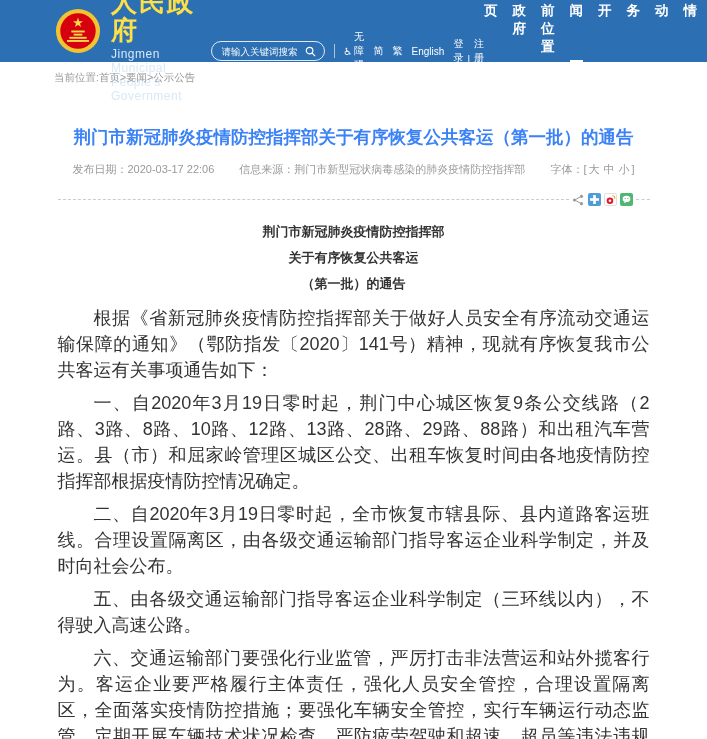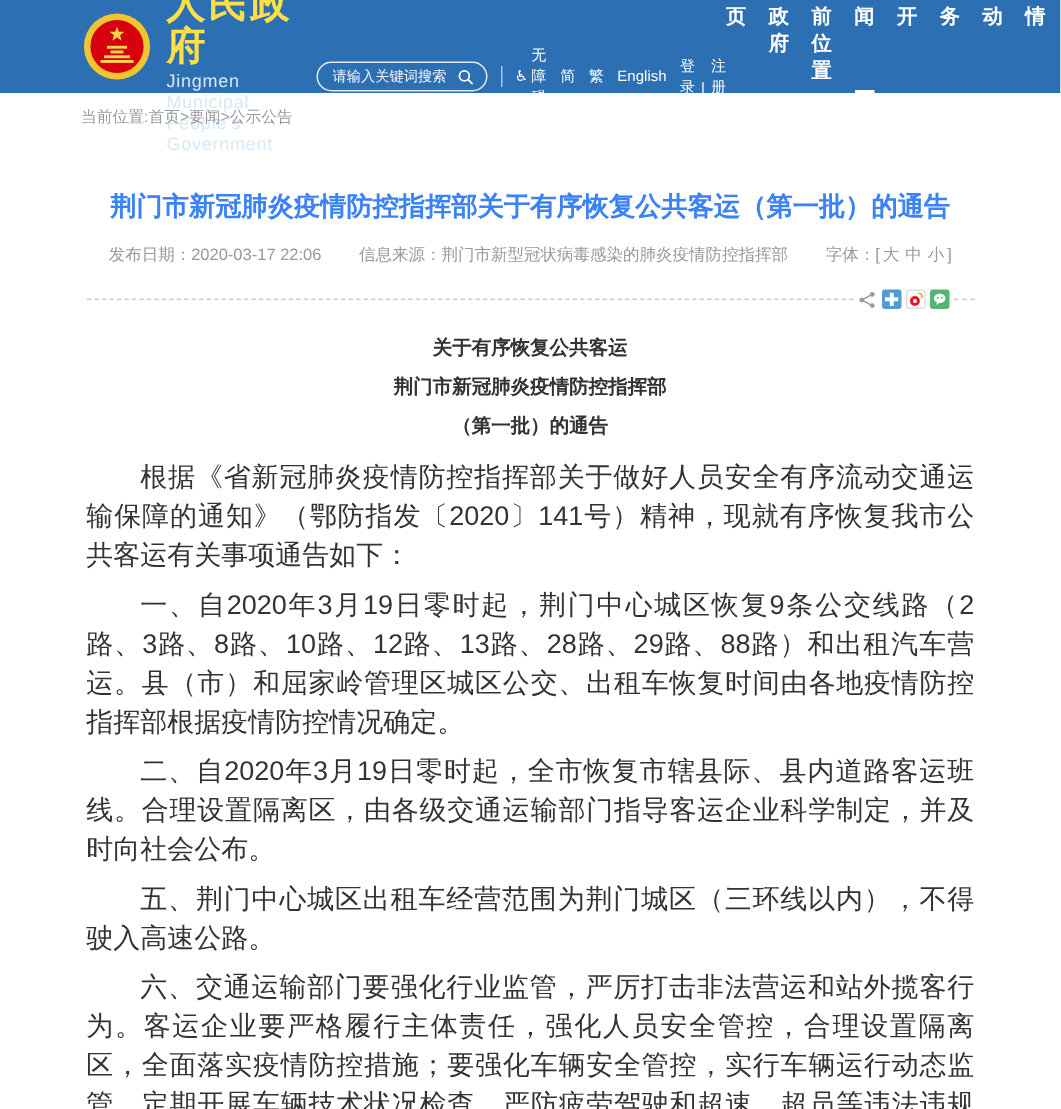--- a/index.html
+++ b/index.html
@@ -175,28 +175,28 @@
             <path d="M4 8.2 L3.4 10.2 L6 8.6 Z" fill="#fff"></path>
             <circle cx="4.6" cy="5" r="0.7" fill="#50B674"></circle>
             <circle cx="7.4" cy="5" r="0.7" fill="#50B674"></circle>
           </svg>
         </span>
       </span>
       <span class="dash short"></span>
     </div>
 
     <div class="doc-heading">
+      <div>荆门市新冠肺炎疫情防控指挥部</div>
       <div>关于有序恢复公共客运</div>
-      <div>荆门市新冠肺炎疫情防控指挥部</div>
       <div>（第一批）的通告</div>
     </div>
 
     <div class="body-text">
       <p>根据《省新冠肺炎疫情防控指挥部关于做好人员安全有序流动交通运输保障的通知》（鄂防指发〔2020〕141号）精神，现就有序恢复我市公共客运有关事项通告如下：</p>
       <p>一、自2020年3月19日零时起，荆门中心城区恢复9条公交线路（2路、3路、8路、10路、12路、13路、28路、29路、88路）和出租汽车营运。县（市）和屈家岭管理区城区公交、出租车恢复时间由各地疫情防控指挥部根据疫情防控情况确定。</p>
       <p>二、自2020年3月19日零时起，全市恢复市辖县际、县内道路客运班线。合理设置隔离区，由各级交通运输部门指导客运企业科学制定，并及时向社会公布。</p>
-      <p>五、荆门中心城区出租车经营范围为荆门城区（三环线以内），不得驶入高速公路。</p>
+      <p>五、由各级交通运输部门指导客运企业科学制定（三环线以内），不得驶入高速公路。</p>
       <p>六、交通运输部门要强化行业监管，严厉打击非法营运和站外揽客行为。客运企业要严格履行主体责任，强化人员安全管控，合理设置隔离区，全面落实疫情防控措施；要强化车辆安全管控，实行车辆运行动态监管，定期开展车辆技术状况检查，严防疲劳驾驶和超速、超员等违法违规行为，确保乘客安全有序出行。</p>
     </div>
 
   </main>
 
 </div>
 
 </body></html>

